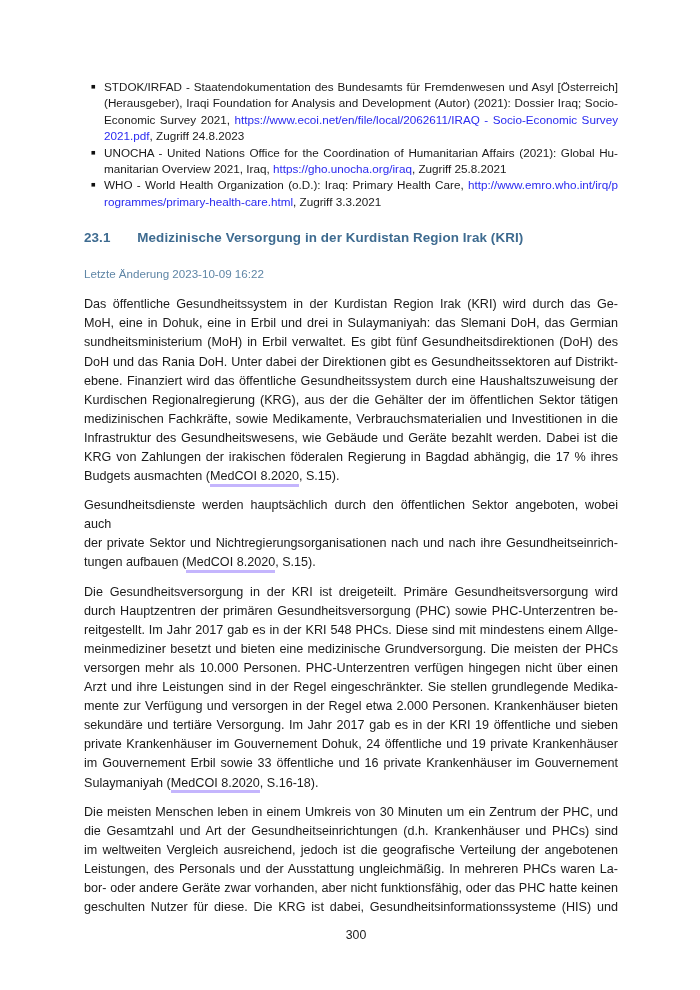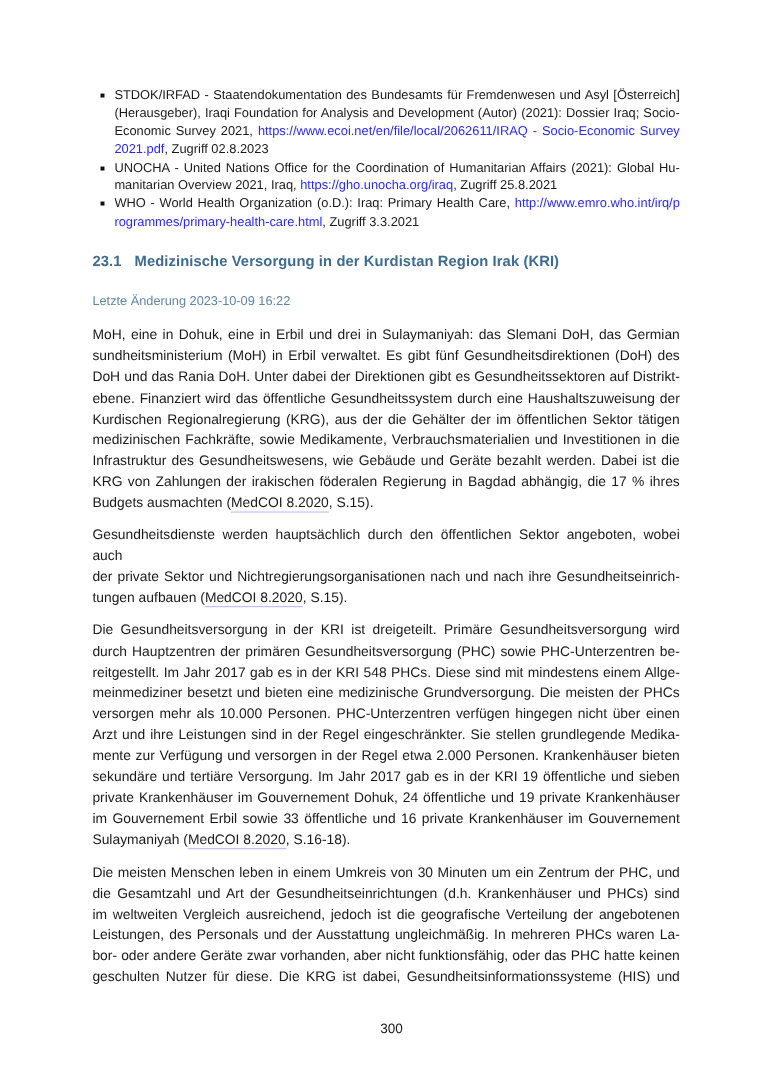--- a/index.html
+++ b/index.html
@@ -13,28 +13,28 @@
   .refs { font-size:11.7px; line-height:16.4px; color:#1a1a1a; }
   .ref-item { position:relative; padding-left:20px; }
   .ref-item .bullet {
     position:absolute; left:7px; top:0; font-size:7.5px; line-height:16.4px; color:#111111;
   }
 
   
   .line { text-align:left; }
   .line.just { text-align:justify; text-align-last:justify; }
   .link { color:#2a2af0; }
-  .refmark { border-bottom:1px solid #c4b5fd; padding-bottom:0.5px; }
+  .refmark { border-bottom:3px solid #c4b5fd; padding-bottom:0.5px; }
 
   
   .heading {
     margin:18px 0 0 0; font-size:13.4px; font-weight:bold; line-height:20px;
     color:#3e6b90; letter-spacing:0.1px;
   }
-  .heading .num { margin-right:8px; }
+  .heading .num { margin-right:23px; }
   .lastchange { margin-top:17px; font-size:11.6px; line-height:17px; color:#5f86a6; }
 
   
   .paras .para { font-size:12.6px; line-height:19.1px; margin-top:10px; }
   .paras .para:first-child { margin-top:13px; }
 
   .footer {
     position:absolute; left:12px; right:0; top:928px; text-align:center;
     font-size:12.3px; color:#1a1a1a;
   }
@@ -44,21 +44,21 @@
 
 <div class="page">
   <div class="content">
 
     <div class="refs">
         <div class="ref-item">
           <span class="bullet">■</span>
           <div class="line just"><span>STDOK/IRFAD - Staatendokumentation des Bundesamts für Fremdenwesen und Asyl [Österreich]</span></div>
           <div class="line just"><span>(Herausgeber), Iraqi Foundation for Analysis and Development (Autor) (2021): Dossier Iraq; Socio-</span></div>
           <div class="line just"><span>Economic Survey 2021, </span><span class="link">https://www.ecoi.net/en/file/local/2062611/IRAQ - Socio-Economic Survey</span></div>
-          <div class="line"><span class="link">2021.pdf</span><span>, Zugriff 02.8.2023</span></div>
+          <div class="line"><span class="link">2021.pdf</span><span>, Zugriff 24.8.2023</span></div>
         </div>
         <div class="ref-item">
           <span class="bullet">■</span>
           <div class="line just"><span>UNOCHA - United Nations Office for the Coordination of Humanitarian Affairs (2021): Global Hu-</span></div>
           <div class="line"><span>manitarian Overview 2021, Iraq, </span><span class="link">https://gho.unocha.org/iraq</span><span>, Zugriff 25.8.2021</span></div>
         </div>
         <div class="ref-item">
           <span class="bullet">■</span>
           <div class="line just"><span>WHO - World Health Organization (o.D.): Iraq: Primary Health Care, </span><span class="link">http://www.emro.who.int/irq/p</span></div>
           <div class="line"><span class="link">rogrammes/primary-health-care.html</span><span>, Zugriff 3.3.2021</span></div>
@@ -67,20 +67,21 @@
 
     <h2 class="heading">
       <span class="num">23.1</span>
       <span class="title">Medizinische Versorgung in der Kurdistan Region Irak (KRI)</span>
     </h2>
 
     <div class="lastchange">Letzte Änderung 2023-10-09 16:22</div>
 
     <div class="paras">
         <div class="para">
+          <div class="line just"><span>Das öffentliche Gesundheitssystem in der Kurdistan Region Irak (KRI) wird durch das Ge-</span></div>
           <div class="line just"><span>MoH, eine in Dohuk, eine in Erbil und drei in Sulaymaniyah: das Slemani DoH, das Germian</span></div>
           <div class="line just"><span>sundheitsministerium (MoH) in Erbil verwaltet. Es gibt fünf Gesundheitsdirektionen (DoH) des</span></div>
           <div class="line just"><span>DoH und das Rania DoH. Unter dabei der Direktionen gibt es Gesundheitssektoren auf Distrikt-</span></div>
           <div class="line just"><span>ebene. Finanziert wird das öffentliche Gesundheitssystem durch eine Haushaltszuweisung der</span></div>
           <div class="line just"><span>Kurdischen Regionalregierung (KRG), aus der die Gehälter der im öffentlichen Sektor tätigen</span></div>
           <div class="line just"><span>medizinischen Fachkräfte, sowie Medikamente, Verbrauchsmaterialien und Investitionen in die</span></div>
           <div class="line just"><span>Infrastruktur des Gesundheitswesens, wie Gebäude und Geräte bezahlt werden. Dabei ist die</span></div>
           <div class="line just"><span>KRG von Zahlungen der irakischen föderalen Regierung in Bagdad abhängig, die 17 % ihres</span></div>
           <div class="line"><span>Budgets ausmachten (</span><span class="refmark">MedCOI 8.2020</span><span>, S.15).</span></div>
         </div>

